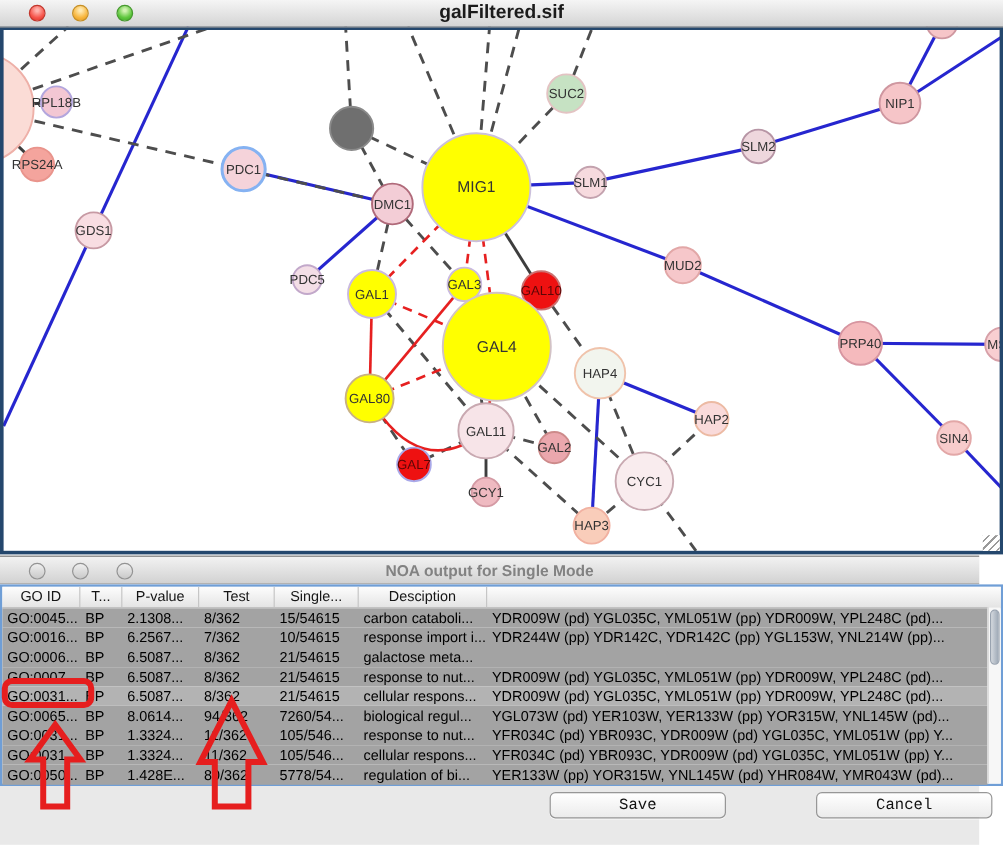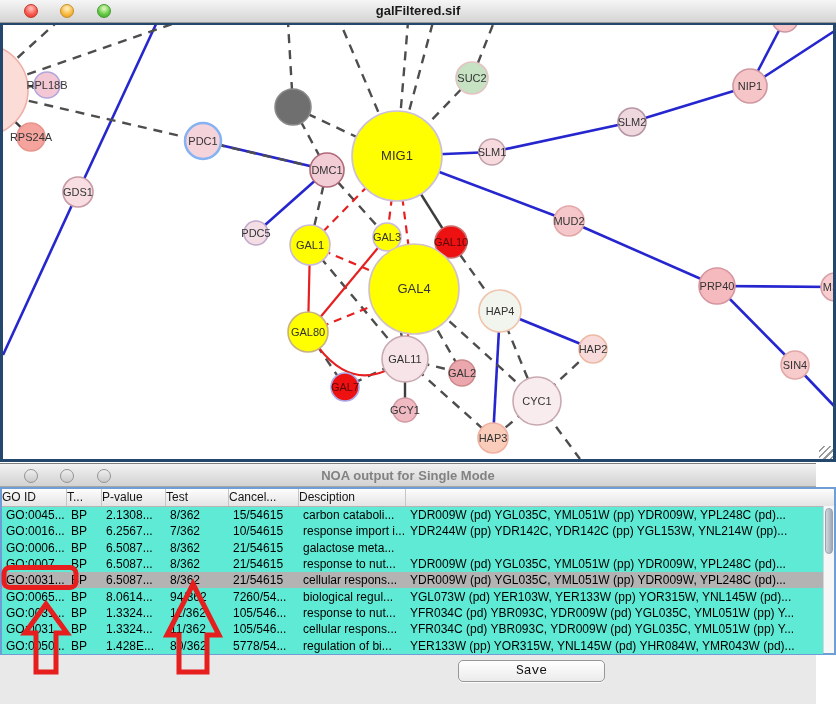--- a/index.html
+++ b/index.html
@@ -3,45 +3,45 @@
 <meta charset="utf-8">
 <style>
   html,body{margin:0;padding:0;}
   body{width:836px;height:704px;position:relative;overflow:hidden;background:#fff;
        font-family:"Liberation Sans",sans-serif;}
   
   .win-top{position:absolute;left:0;top:0;width:836px;height:462px;background:#fff;}
   .graph-svg{position:absolute;left:0;top:0;}
   .titlebar{position:absolute;left:0;top:0;right:0;height:22px;z-index:6;
             background:linear-gradient(#f5f5f5,#d4d4d4);border-bottom:1px solid #999;}
-  .titlebar .ttl{text-align:center;font-size:13px;font-weight:bold;color:#1b1b1b;line-height:22px;}
+  .titlebar .ttl{text-align:center;font-size:16px;font-weight:bold;color:#1b1b1b;line-height:22px;}
   .tl{position:absolute;top:4px;width:14px;height:14px;border-radius:50%;box-sizing:border-box;}
   .tl-red{left:24px;background:radial-gradient(circle at 50% 30%,#ffb3ad 10%,#f6544a 60%,#d93327);border:1px solid #c2362c;}
   .tl-yel{left:60px;background:radial-gradient(circle at 50% 30%,#ffe9b0 10%,#f8b63c 60%,#df9322);border:1px solid #c58f25;}
   .tl-grn{left:97px;background:radial-gradient(circle at 50% 30%,#d2f3b2 10%,#5fc73e 60%,#3da426);border:1px solid #46992e;}
   .graph-border{position:absolute;left:0;top:22px;right:0;bottom:0;border:3px solid #24476d;
                 z-index:5;pointer-events:none;}
   .grip{position:absolute;right:3px;bottom:3px;width:14px;height:13px;z-index:6;background:#fff;
         background-image:repeating-linear-gradient(135deg,#fff 0 3px,#9a9a9a 3px 4.5px);}
   
   .win-bot{position:absolute;left:0;top:463px;width:816px;height:241px;background:#e9e9e9;z-index:10;}
   .titlebar2{position:absolute;left:0;top:0;right:0;height:24px;
              background:linear-gradient(#f2f2f2,#d2d2d2);border-top:1px solid #7e7e7e;border-bottom:1px solid #a6a6a6;box-sizing:border-box;}
   .titlebar2 .ttl{text-align:center;font-size:13px;font-weight:bold;color:#828282;line-height:23px;}
   .tl-off{background:linear-gradient(#efefef,#c9c9c9);border:1px solid #939393;}
   .table-wrap{position:absolute;left:0;top:24px;width:836px;height:168px;box-sizing:border-box;
               border:2px solid #6f9ed6;background:#fff;}
   .thead{display:grid;grid-template-columns:65px 35px 64px 63px 70px 107px 1fr 11px;height:17px;
          background:linear-gradient(#fdfdfd,#e4e4e4);border-bottom:1px solid #b5b5b5;}
-  .hcell{font-size:12px;color:#151515;text-align:left;line-height:16px;white-space:nowrap;
+  .hcell{font-size:12px;color:#151515;text-align:center;line-height:16px;white-space:nowrap;
          overflow:hidden;border-right:1px solid #c6c6c6;}
   .hcell:last-child{border-right:none;}
   .tbody{position:relative;}
   .trow{display:grid;grid-template-columns:65px 35px 64px 63px 70px 107px 1fr;height:16.3px;
-        margin-right:11px;background:#5eead4;align-items:center;}
+        margin-right:11px;background:#a3a3a3;align-items:center;}
   .trow.selected{background:#b3b3b3;}
   .tcell{font-size:12px;color:#000;white-space:nowrap;overflow:hidden;padding-left:4px;}
   .vscroll{position:absolute;top:17px;bottom:0;right:0;width:11px;background:#f7f7f7;border-left:1px solid #d6d6d6;box-sizing:border-box;}
   .vthumb{position:absolute;top:2px;left:1px;width:8px;height:46px;border-radius:4px;
           background:linear-gradient(90deg,#d3d8de,#9ea9b6);border:1px solid #99a3b0;box-sizing:border-box;}
   .btn{position:absolute;top:197px;width:145px;height:20px;border-radius:5px;border:1px solid #979797;
        background:linear-gradient(#ffffff,#ebebeb);font-size:13px;color:#111;text-align:center;
        line-height:19px;box-shadow:0 1px 0 rgba(255,255,255,.8);font-family:Liberation Mono, monospace;}
   .btn-save{left:458px;} .btn-cancel{left:680px;}
   
@@ -185,21 +185,21 @@
     <span class="tl tl-off" style="left:97px;top:5px;position:absolute;width:14px;height:14px;border-radius:50%;box-sizing:border-box;"></span>
     <div class="ttl">NOA output for Single Mode</div>
   </div>
 
   <div class="table-wrap">
     <div class="thead">
         <div class="hcell">GO ID</div>
         <div class="hcell">T...</div>
         <div class="hcell">P-value</div>
         <div class="hcell">Test</div>
-        <div class="hcell">Cancel...</div>
+        <div class="hcell">Single...</div>
         <div class="hcell">Desciption</div>
         <div class="hcell"></div>
       </div>
     <div class="tbody">
         <div class="trow">
           <div class="tcell">GO:0045...</div>
           <div class="tcell">BP</div>
           <div class="tcell">2.1308...</div>
           <div class="tcell">8/362</div>
           <div class="tcell">15/54615</div>
@@ -277,19 +277,20 @@
           <div class="tcell">regulation of bi...</div>
           <div class="tcell">YER133W (pp) YOR315W, YNL145W (pd) YHR084W, YMR043W (pd)...</div>
         </div>
       </div>
     <div class="vscroll">
       <div class="vthumb"></div>
     </div>
   </div>
 
   <div class="btn btn-save">Save</div>
+  <div class="btn btn-cancel">Cancel</div>
 </div>
 
 <svg class="ann" width="836" height="704" viewBox="0 0 836 704">
     <rect x="4" y="567.5" width="72" height="20" rx="6" fill="none" stroke="#e61e1e" stroke-width="5"></rect>
     <polygon points="46,604 67,633 56,633 56,672 36,672 36,633 25,633" fill="none" stroke="#e61e1e" stroke-width="5" stroke-linejoin="miter"></polygon>
     <polygon points="193,584 219,635 207,635 207,672 179,672 179,635 167,635" fill="none" stroke="#e61e1e" stroke-width="5" stroke-linejoin="miter"></polygon>
   </svg>
 
 </body></html>

